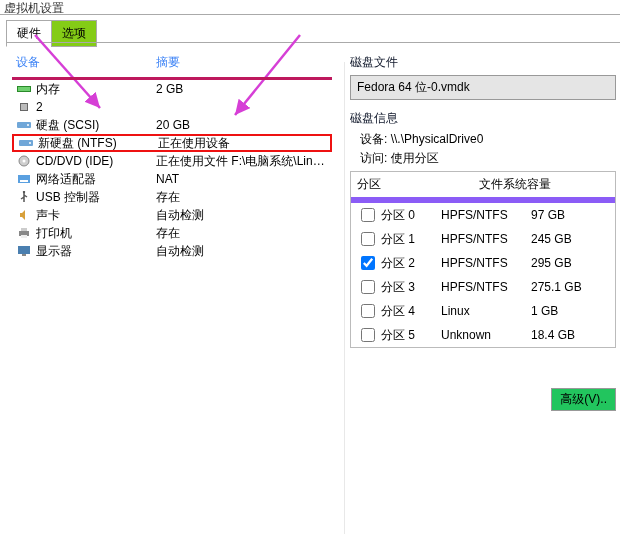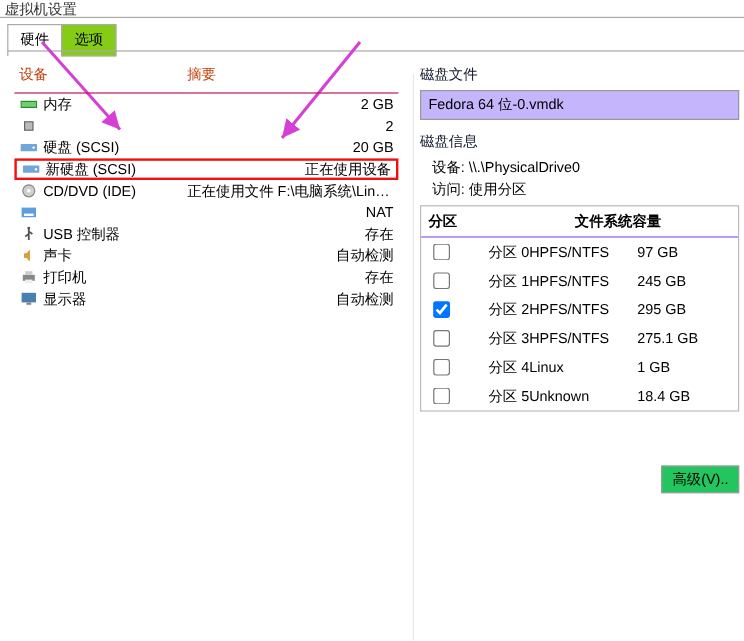--- a/index.html
+++ b/index.html
@@ -5,40 +5,40 @@
   * { box-sizing: border-box; font-family: "Microsoft YaHei", "Segoe UI", sans-serif; font-size: 12px; }
   body { margin: 0; background: #fff; width: 620px; height: 534px; position: relative; overflow: hidden; }
   .title-fragment { position: absolute; top: 0; left: 4px; color: #333; }
   .window-border { position: absolute; top: 14px; left: 0; right: 0; bottom: 0; border-top: 1px solid #aaa; }
   .tabs { position: absolute; top: 20px; left: 6px; display: flex; }
   .tab { padding: 4px 10px; border: 1px solid #aaa; background: #fff; margin-right: -1px; cursor: default; }
   .tab.active { border-bottom: 1px solid #fff; }
   .tab.inactive { background: #84cc16; }
   .tab-underline { position: absolute; top: 42px; left: 6px; right: 0; border-top: 1px solid #aaa; }
   .left-panel { position: absolute; top: 50px; left: 12px; width: 320px; }
-  .hw-head { display: flex; padding: 4px 4px 6px; border-bottom: 1px solid #be185d; color: #c2410c; }
+  .hw-head { display: flex; padding: 4px 4px 6px; border-bottom: 3px solid #be185d; color: #3b82f6; }
   .hw-head .c1 { width: 140px; }
   .hw-head .c2 { flex: 1; }
   .hw-row { display: flex; align-items: center; padding: 2px 4px; height: 18px; white-space: nowrap; }
   .hw-row .ic { width: 16px; height: 14px; margin-right: 4px; display: inline-flex; align-items: center; justify-content: center; }
   .hw-row .nm { width: 120px; overflow: hidden; text-overflow: ellipsis; }
-  .hw-row .sm { flex: 1; overflow: hidden; text-overflow: ellipsis; text-align: right; }
+  .hw-row .sm { flex: 1; overflow: hidden; text-overflow: ellipsis; }
   .highlight-box { border: 2px solid #e11; }
   .right-panel { position: absolute; top: 50px; left: 350px; right: 4px; }
   .section-label { color: #0f172a; margin-top: 4px; margin-bottom: 4px; }
-  .diskfile-box { border: 1px solid #999; padding: 3px 6px; background: #c4b5fd; margin-bottom: 10px; }
+  .diskfile-box { border: 1px solid #999; padding: 3px 6px; background: #e5e5e5; margin-bottom: 10px; }
   .kv { margin: 2px 0 2px 10px; }
   .part-table { border: 1px solid #bbb; margin-top: 4px; }
-  .part-head { display: flex; padding: 4px 6px; border-bottom: 1px solid #8b5cf6; font-weight: bold; }
+  .part-head { display: flex; padding: 4px 6px; border-bottom: 6px solid #8b5cf6; }
   .part-head > div:nth-child(1){width:80px;}
   .part-head > div:nth-child(2){width:90px;text-align:right;}
   .part-head > div:nth-child(3){flex:1;}
   .part-row { display: flex; align-items: center; padding: 2px 6px; }
   .part-row .chk { width: 14px; height: 14px; margin-right: 6px; }
-  .part-row .pn { width: 60px; text-align: right; }
+  .part-row .pn { width: 60px; }
   .part-row .fs { width: 90px; }
   .part-row .cap { flex: 1; }
   .adv-btn { position: absolute; top: 296px; right: 0; border: 1px solid #999; background: #22c55e; padding: 2px 8px; margin-top: 42px; }
   .sep-right { position: absolute; top: 62px; left: 344px; bottom: 0; border-left: 1px solid #e8e8e8; }
   svg.arrow { position: absolute; pointer-events: none; }
 </style>
 </head>
 <body>
 
 <div class="title-fragment">虚拟机设置</div>
@@ -102,40 +102,41 @@
     <span class="nm">硬盘 (SCSI)</span>
     <span class="sm">20 GB</span>
   </div>
   <div class="hw-row highlight-box">
     <span class="ic">
         <svg width="14" height="10">
           <rect x="0" y="2" width="14" height="6" rx="1" fill="#70a7d8"></rect>
           <circle cx="11" cy="5" r="1" fill="#fff"></circle>
         </svg>
       </span>
-    <span class="nm">新硬盘 (SCSI)</span>
+    <span class="nm">新硬盘 (NTFS)</span>
     <span class="sm">正在使用设备</span>
   </div>
   <div class="hw-row">
     <span class="ic">
         <svg width="12" height="12">
           <circle cx="6" cy="6" r="5" fill="#cfcfcf" stroke="#888"></circle>
           <circle cx="6" cy="6" r="1.5" fill="#fff"></circle>
         </svg>
       </span>
     <span class="nm">CD/DVD (IDE)</span>
     <span class="sm">正在使用文件 F:\电脑系统\Linu...</span>
   </div>
   <div class="hw-row">
     <span class="ic">
         <svg width="14" height="10">
           <rect x="1" y="1" width="12" height="8" fill="#5aa0e0"></rect>
           <rect x="3" y="6" width="8" height="2" fill="#fff"></rect>
         </svg>
       </span>
+    <span class="nm">网络适配器</span>
     <span class="sm">NAT</span>
   </div>
   <div class="hw-row">
     <span class="ic">
         <svg width="12" height="12">
           <path d="M6 1v10M6 4l3 2M6 6l-3 2" stroke="#555" stroke-width="1.5" fill="none"></path>
           <circle cx="6" cy="1" r="1.2" fill="#555"></circle>
         </svg>
       </span>
     <span class="nm">USB 控制器</span>

